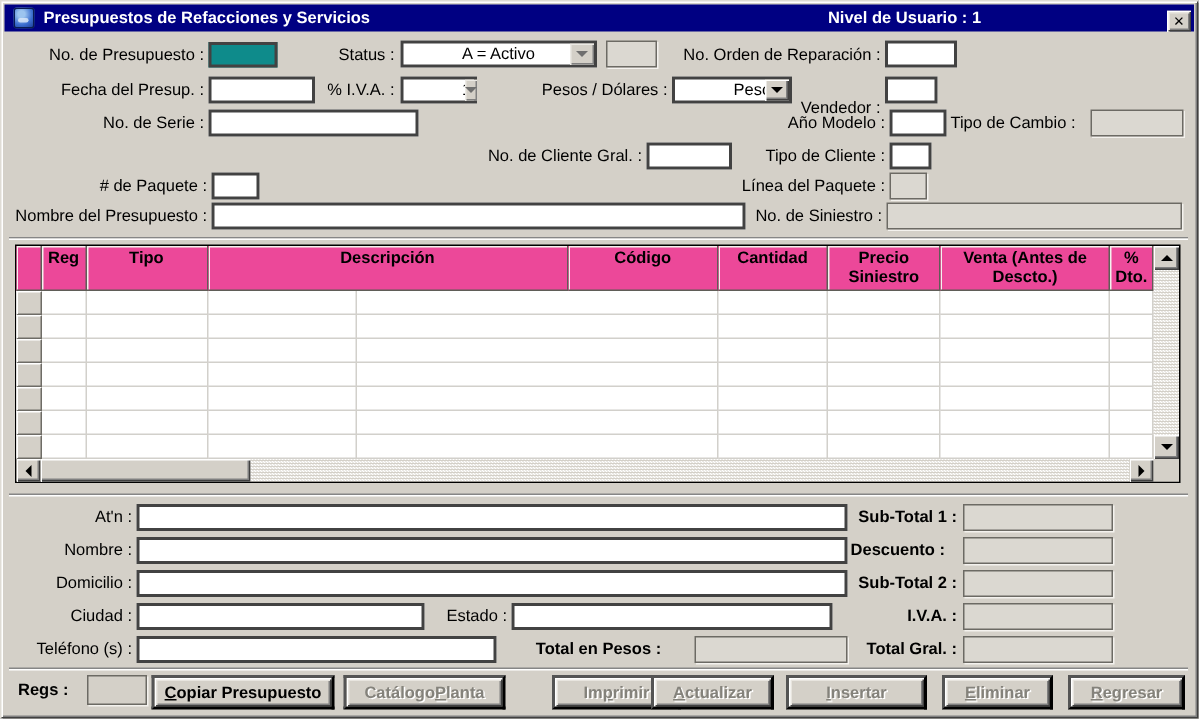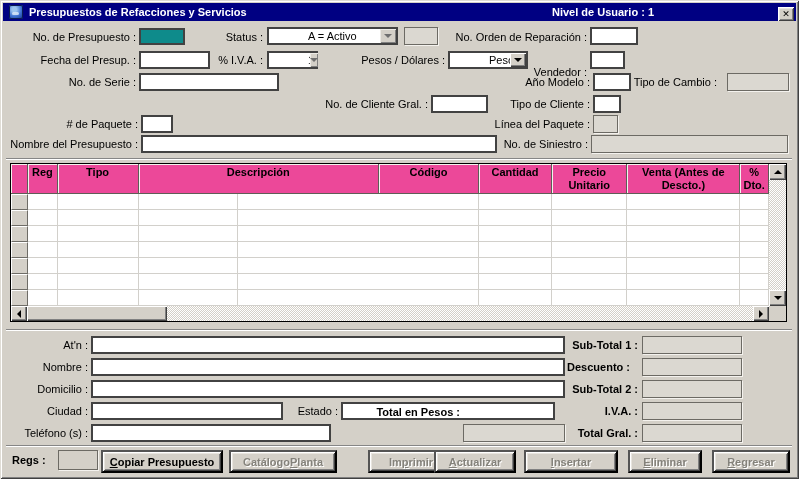--- a/index.html
+++ b/index.html
@@ -143,21 +143,21 @@
 
   <div class="grid">
     <div class="gmain">
       <div class="ghead">
         <div class="gh c0"></div>
         <div class="gh c1">Reg</div>
         <div class="gh c2">Tipo</div>
         <div class="gh c4">Descripción</div>
         <div class="gh c3">Código</div>
         <div class="gh c5">Cantidad</div>
-        <div class="gh c6">Precio Unitario</div>
+        <div class="gh c6">Precio Siniestro</div>
         <div class="gh c7">Venta (Antes de Descto.)</div>
         <div class="gh c8">% Dto.</div>
       </div>
       <div>
           <div class="grow">
             <div class="gc c0"></div>
             <div class="gc c1"></div>
             <div class="gc c2"></div>
             <div class="gc c3"></div>
             <div class="gc c4"></div>
@@ -263,21 +263,21 @@
   <div class="lbl" style="left:8px;top:361px;width:80px;">Nombre :</div>
   <input class="tb" style="left: 91px; top: 358px; width: 474px;">
   <div class="lbl" style="left:8px;top:383px;width:80px;">Domicilio :</div>
   <input class="tb" style="left: 91px; top: 380px; width: 474px;">
   <div class="lbl" style="left:8px;top:405px;width:80px;">Ciudad :</div>
   <input class="tb" style="left: 91px; top: 402px; width: 192px;">
   <div class="lbl" style="left:288px;top:405px;width:50px;">Estado :</div>
   <input class="tb" style="left: 341px; top: 402px; width: 214px;">
   <div class="lbl" style="left:4px;top:427px;width:84px;">Teléfono (s) :</div>
   <input class="tb" style="left: 91px; top: 424px; width: 240px;">
-  <div class="lbl blbl" style="left:338px;top:406px;width:122px;">Total en Pesos :</div>
+  <div class="lbl blbl" style="left:338px;top:427px;width:122px;text-align:center;">Total en Pesos :</div>
   <div class="disbox" style="left:463px;top:424px;width:102px;"></div>
 
   <div class="lbl blbl" style="left:552px;top:339px;width:86px;">Sub-Total 1 :</div>
   <div class="disbox" style="left:642px;top:336px;width:100px;"></div>
   <div class="lbl blbl" style="left:544px;top:361px;width:86px;text-align:right;">Descuento :</div>
   <div class="disbox" style="left:642px;top:358px;width:100px;"></div>
   <div class="lbl blbl" style="left:552px;top:383px;width:86px;">Sub-Total 2 :</div>
   <div class="disbox" style="left:642px;top:380px;width:100px;"></div>
   <div class="lbl blbl" style="left:552px;top:405px;width:86px;">I.V.A. :</div>
   <div class="disbox" style="left:642px;top:402px;width:100px;"></div>

